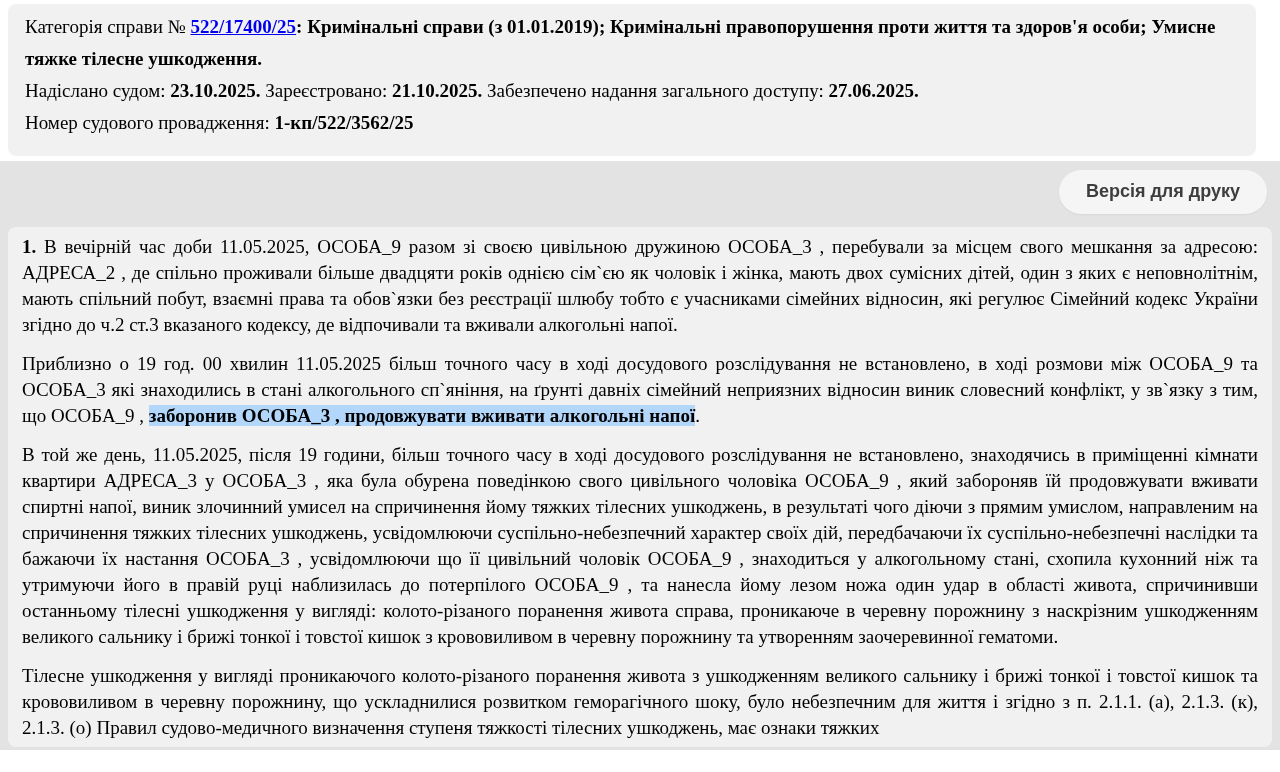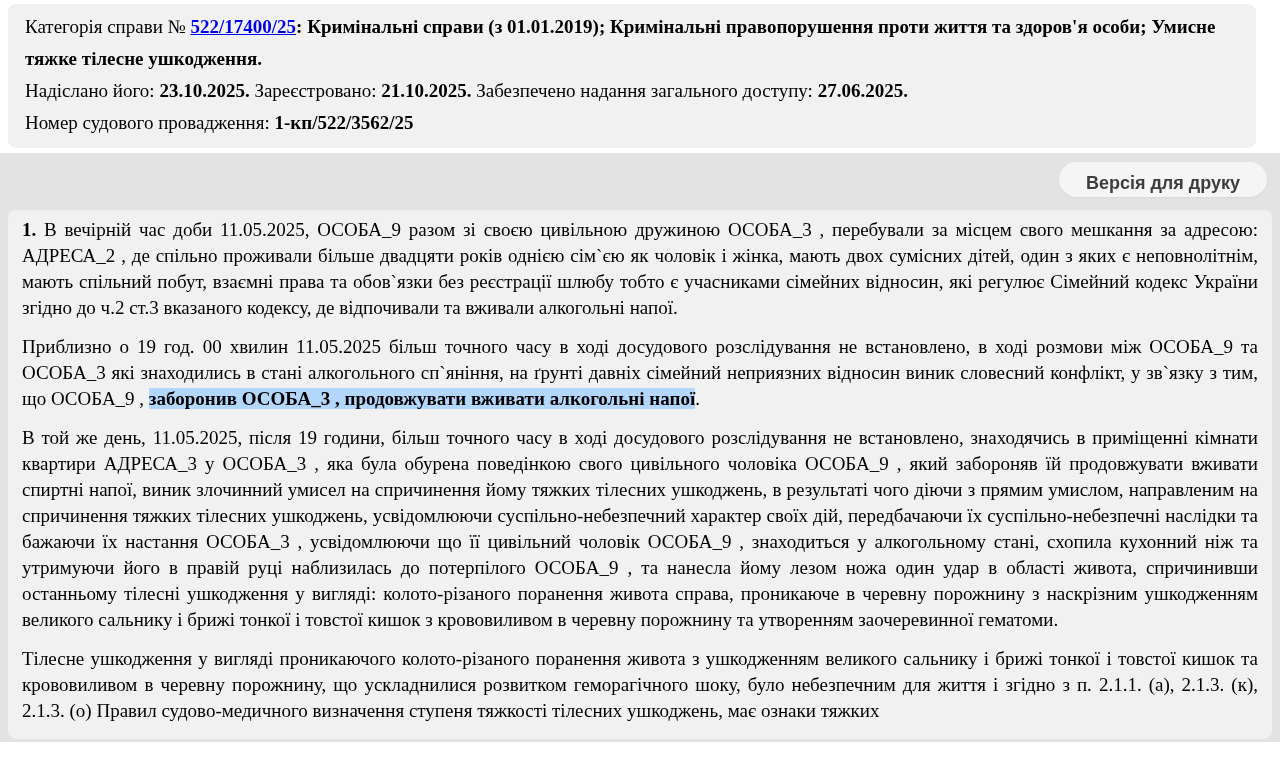--- a/index.html
+++ b/index.html
@@ -8,21 +8,21 @@
     background: var(--page-bg, #ffffff);
     font-family: "Liberation Serif", serif;
     color: #000000;
   }
 
   
   .header-card {
     margin: 4px 24px 0 8px;
     background: var(--card-bg, #f1f1f1);
     border-radius: 8px;
-    padding: 7px 17px 9px 17px;
+    padding: 7px 17px 17px 17px;
     font-size: 19px;
     line-height: 32px;
   }
   .header-card p { margin: 0; }
   .case-link {
     color: var(--link-color, #0000ee);
     font-weight: bold;
     text-decoration: underline;
   }
   .hdr-bold { font-weight: bold; }
@@ -38,21 +38,21 @@
   .button-row {
     text-align: right;
     padding: 9px 13px 0 0;
     flex: 0 0 auto;
   }
   .print-button {
     display: inline-block;
     background: var(--button-bg, #f5f5f5);
     border: none;
     border-radius: 24px;
-    padding: 11px 27px 3px 27px;
+    padding: 11px 27px 12px 27px;
     font-family: "Liberation Sans", sans-serif;
     font-size: 18px;
     font-weight: bold;
     color: #3d3d3d;
     cursor: pointer;
     box-shadow: 0 1px 2px rgba(0,0,0,0.05);
   }
 
   
   .doc-card {
@@ -68,21 +68,21 @@
   }
   .doc-card p { margin: 0 0 13px 0; }
   .para-num { font-weight: bold; }
   .highlight { background: var(--highlight-color, #b3d7fb); font-weight: bold; }
 </style>
 </head>
 <body>
 
 <div class="header-card">
   <p><span>Категорія справи № </span><a href="#" class="case-link">522/17400/25</a><span class="hdr-bold">: Кримінальні справи (з 01.01.2019); Кримінальні правопорушення проти життя та здоров'я особи; Умисне тяжке тілесне ушкодження.</span></p>
-  <p><span>Надіслано його: </span><span class="hdr-bold">23.10.2025.</span><span> Зареєстровано: </span><span class="hdr-bold">21.10.2025.</span><span> Забезпечено надання загального доступу: </span><span class="hdr-bold">27.06.2025.</span></p>
+  <p><span>Надіслано судом: </span><span class="hdr-bold">23.10.2025.</span><span> Зареєстровано: </span><span class="hdr-bold">21.10.2025.</span><span> Забезпечено надання загального доступу: </span><span class="hdr-bold">27.06.2025.</span></p>
   <p><span>Номер судового провадження: </span><span class="hdr-bold">1-кп/522/3562/25</span></p>
 </div>
 
 <div class="gray-panel">
   <div class="button-row">
     <button class="print-button">Версія для друку</button>
   </div>
 
   <div class="doc-card">
     <p><span class="para-num">1.</span><span> В вечірній час доби 11.05.2025, ОСОБА_9 разом зі своєю цивільною дружиною ОСОБА_3 , перебували за місцем свого мешкання за адресою: АДРЕСА_2 , де спільно проживали більше двадцяти років однією сім`єю як чоловік і жінка, мають двох сумісних дітей, один з яких є неповнолітнім, мають спільний побут, взаємні права та обов`язки без реєстрації шлюбу тобто є учасниками сімейних відносин, які регулює Сімейний кодекс України згідно до ч.2 ст.3 вказаного кодексу, де відпочивали та вживали алкогольні напої.</span></p>

